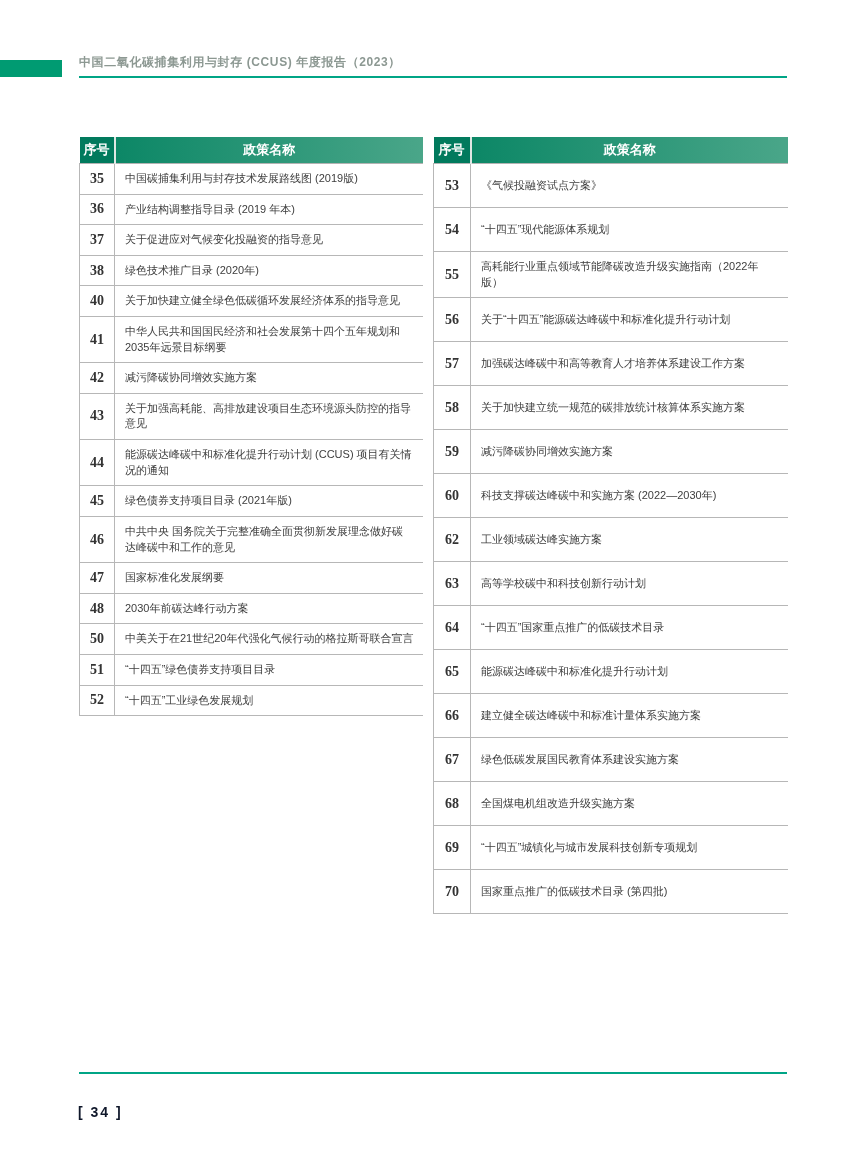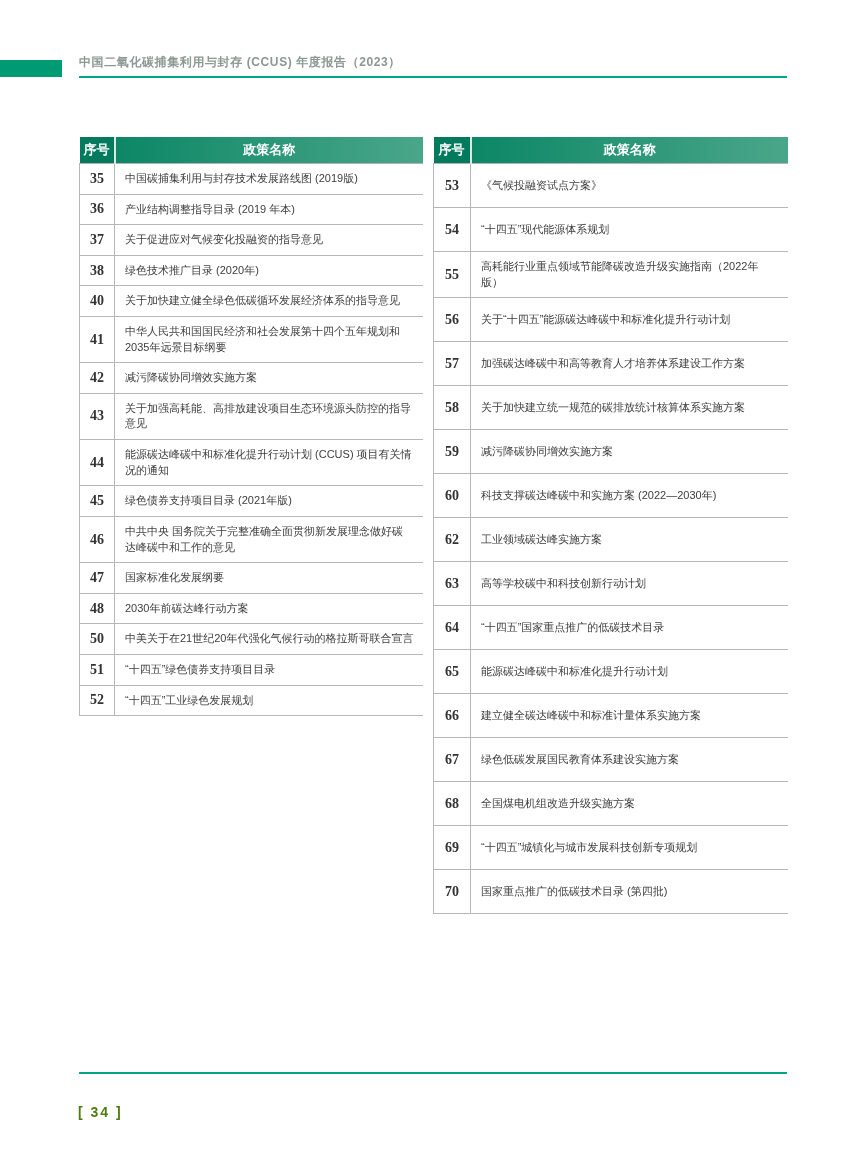--- a/index.html
+++ b/index.html
@@ -72,21 +72,21 @@
 
   
   .footer-rule {
     position:absolute; left:79px; top:1072px;
     width:708px; height:2px;
     background:#00A586;
   }
   .page-number {
     position:absolute; left:78px; top:1104px;
     font-size:14px; font-weight:bold;
-    color:#4d7c0f; letter-spacing:2px;
+    color:#0f172a; letter-spacing:2px;
     white-space:nowrap;
   }
 </style>
 </head>
 <body>
 
 <div class="header-accent-block"></div>
 <div class="doc-title">中国二氧化碳捕集利用与封存 (CCUS) 年度报告（2023）</div>
 <div class="header-rule"></div>
 

